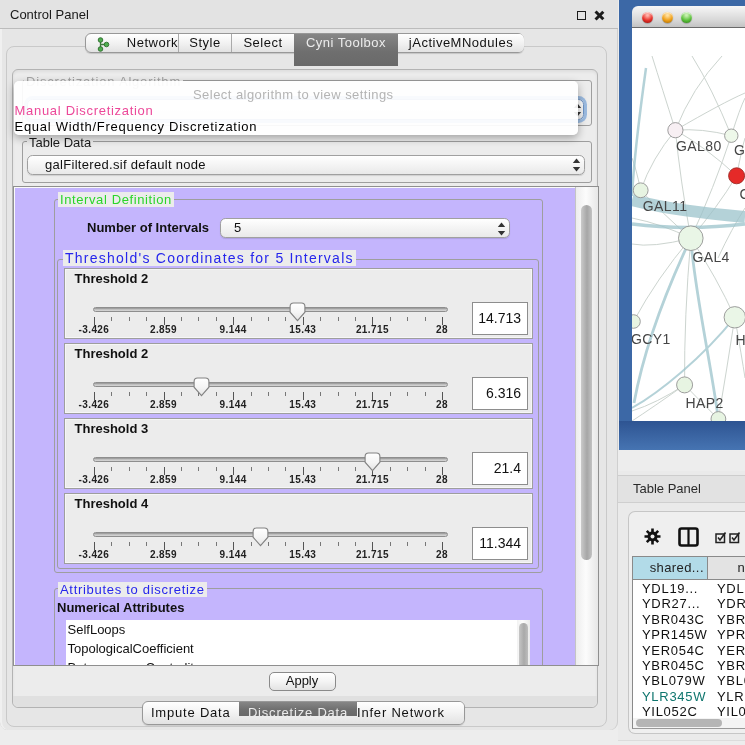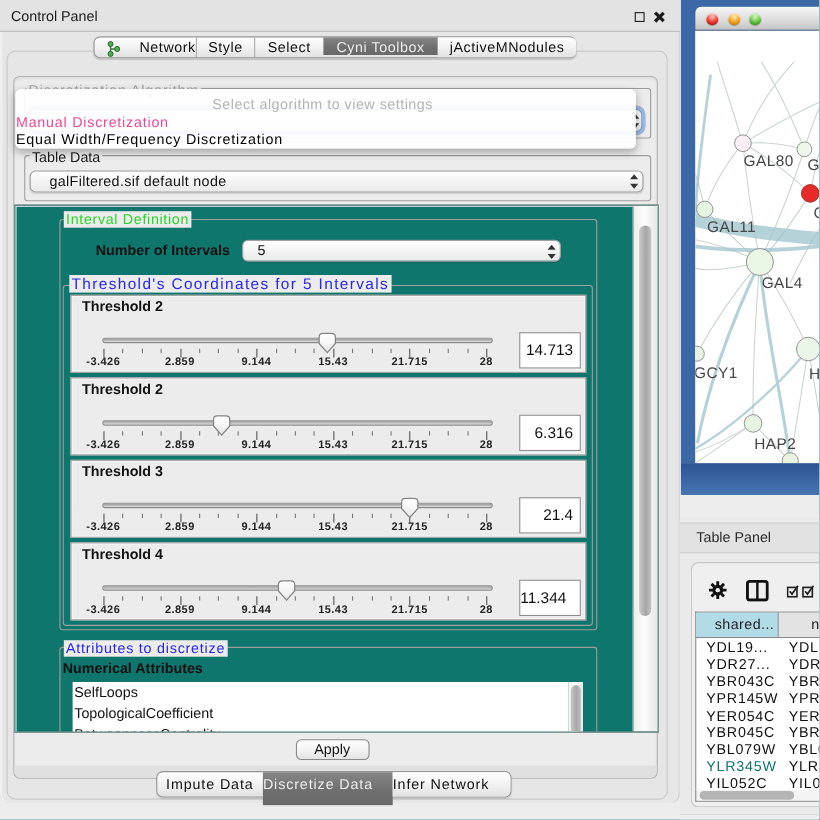--- a/index.html
+++ b/index.html
@@ -35,21 +35,21 @@
         <svg width="9" height="14" style="position:absolute;left:544px;top:2.5px">
           <path d="M4.5,0.5 L8.2,5 L0.8,5 Z" fill="#333"></path>
           <path d="M4.5,13.5 L8.2,9 L0.8,9 Z" fill="#333"></path>
         </svg>
       </div>
       <div style="position:absolute;left:14px;top:81px;width:563.5px;height:54px;background:rgba(255,255,255,0.93);border-radius:5px;box-shadow:0 3px 8px rgba(0,0,0,0.32)">
         <div style="position:absolute;left:179px;top:6px;font-size:13px;letter-spacing:0.45px;color:#b4b4b4">Select algorithm to view settings</div>
         <div style="position:absolute;left:0.5px;top:21.5px;font-size:13px;letter-spacing:0.7px;font-weight:normal;color:#ec4899">Manual Discretization</div>
         <div style="position:absolute;left:0.5px;top:37.5px;font-size:13px;letter-spacing:0.72px;color:#000">Equal Width/Frequency Discretization</div>
       </div>
-      <div style="position:absolute;left:12.5px;top:186px;width:586px;height:480px;border:1px solid #8f8f8f;box-sizing:border-box;background:#0f766e;box-shadow:inset 1px 1px 0 #fafafa;overflow:hidden">
+      <div style="position:absolute;left:12.5px;top:186px;width:586px;height:480px;border:1px solid #8f8f8f;box-sizing:border-box;background:#c4b5fd;box-shadow:inset 1px 1px 0 #fafafa;overflow:hidden">
         <div style="position:absolute;left:-12.5px;top:-186px;width:618px;height:745px">
           <div style="position:absolute;left:52.5px;top:197.5px;width:489px;height:374px;border:1px solid #9e9e9e;border-radius:3px;box-sizing:border-box"></div>
           <div style="position:absolute;left:57px;top:191px;font-size:13px;letter-spacing:0.6px;color:#2ad52a;background:#ececec;padding:0 2px">Interval Definition</div>
           <div style="position:absolute;left:86px;top:218.5px;font-size:13px;font-weight:bold;color:#111">Number of Intervals</div>
           <div style="position:absolute;left:219px;top:217px;width:290px;height:20px;border-radius:5.5px;border:1px solid #a0a0a0;background:linear-gradient(#ffffff,#f5f5f5 45%,#e9e9e9);box-sizing:border-box;box-shadow:0 1px 1px rgba(0,0,0,0.12)">
             <div style="position:absolute;left:13px;top:0;line-height:18px;font-size:13px;color:#111">5</div>
             <svg width="9" height="14" style="position:absolute;left:276px;top:2.5px">
               <path d="M4.5,0.5 L8.2,5 L0.8,5 Z" fill="#333"></path>
               <path d="M4.5,13.5 L8.2,9 L0.8,9 Z" fill="#333"></path>
             </svg>
@@ -223,21 +223,21 @@
                 <defs>
                   <linearGradient id="tg" x1="0" y1="0" x2="0" y2="1">
                     <stop offset="0" stop-color="#ffffff"></stop>
                     <stop offset="0.55" stop-color="#f4f4f4"></stop>
                     <stop offset="1" stop-color="#e3e3e3"></stop>
                   </linearGradient>
                 </defs>
                 <path d="M1.1,4.5 Q1.1,1 4.6,1 L12.4,1 Q15.9,1 15.9,4.5 L15.9,10.2 L8.5,18.6 L1.1,10.2 Z" fill="url(#tg)" stroke="#828282" stroke-width="1.1"></path>
               </svg>
             </div>
-            <div style="position:absolute;left:407.5px;top:33px;width:56px;height:33px;background:#fff;border:1.5px solid #8d8d8d;box-sizing:border-box;font-size:14px;color:#111;line-height:30px;padding-right:6px">11.344</div>
+            <div style="position:absolute;left:407.5px;top:33px;width:56px;height:33px;background:#fff;border:1.5px solid #8d8d8d;box-sizing:border-box;font-size:14px;color:#111;text-align:right;line-height:30px;padding-right:6px">11.344</div>
           </div>
           <div style="position:absolute;left:52.5px;top:587px;width:489px;height:130px;border:1px solid #9e9e9e;border-radius:3px;box-sizing:border-box"></div>
           <div style="position:absolute;left:57px;top:581px;font-size:13px;letter-spacing:0.7px;color:#2626ec;background:#ececec;padding:0 2px">Attributes to discretize</div>
           <div style="position:absolute;left:56px;top:599px;font-size:13px;font-weight:bold;color:#111">Numerical Attributes</div>
           <div style="position:absolute;left:64.5px;top:619px;width:451.5px;height:60px;background:#fff">
             <div style="position:absolute;left:2px;top:1.5px;font-size:13px;color:#111">SelfLoops</div>
             <div style="position:absolute;left:2px;top:20.7px;font-size:13px;color:#111">TopologicalCoefficient</div>
             <div style="position:absolute;left:2px;top:39.9px;font-size:13px;color:#111">BetweennessCentrality</div>
           </div>
           <div style="position:absolute;left:516px;top:619px;width:13px;height:60px;background:linear-gradient(90deg,#f2f2f2,#fdfdfd 40%,#e9e9e9)"></div>
@@ -251,26 +251,26 @@
         <div style="position:absolute;left:0;top:0;width:92px;height:18px;font-size:13px;letter-spacing:0.5px;color:#111;text-align:right;line-height:18px;padding-left:18px;box-sizing:border-box"><svg width="13" height="15" viewBox="0 0 13 15" style="position:absolute;left:11px;top:3px">
             <path d="M3.5,3.5 L3.5,11.5 M3.5,7.5 L9,7.5" stroke="#3f7a3f" stroke-width="1.3" fill="none"></path>
             <circle cx="3.5" cy="3" r="2.3" fill="#4fae4f" stroke="#2c6b2c" stroke-width="0.9"></circle>
             <circle cx="3.5" cy="12" r="2.3" fill="#4fae4f" stroke="#2c6b2c" stroke-width="0.9"></circle>
             <circle cx="9.5" cy="7.5" r="2.3" fill="#4fae4f" stroke="#2c6b2c" stroke-width="0.9"></circle>
           </svg>Network</div>
         <div style="position:absolute;left:92px;top:0;width:1px;height:18px;background:#aaa"></div>
         <div style="position:absolute;left:93px;top:0;width:52px;height:18px;font-size:13px;letter-spacing:0.5px;color:#111;text-align:center;line-height:18px">Style</div>
         <div style="position:absolute;left:145px;top:0;width:1px;height:18px;background:#aaa"></div>
         <div style="position:absolute;left:146px;top:0;width:62px;height:18px;font-size:13px;letter-spacing:0.5px;color:#111;text-align:center;line-height:18px">Select</div>
-        <div style="position:absolute;left:208px;top:0;width:104px;height:16px;font-size:13px;letter-spacing:0.5px;color:#ececec;text-align:center;line-height:18px;background:linear-gradient(#868686,#6f6f6f 55%,#696969)">Cyni Toolbox</div>
+        <div style="position:absolute;left:208px;top:0;width:104px;height:32px;font-size:13px;letter-spacing:0.5px;color:#ececec;text-align:center;line-height:18px;background:linear-gradient(#868686,#6f6f6f 55%,#696969)">Cyni Toolbox</div>
         <div style="position:absolute;left:312px;top:0;width:126px;height:18px;font-size:13px;letter-spacing:0.5px;color:#111;text-align:center;line-height:18px;border-radius:0 5px 5px 0;background:linear-gradient(#ffffff,#f2f2f2 50%,#e2e2e2)">jActiveMNodules</div>
       </div>
       <div style="position:absolute;left:141.5px;top:701px;width:323px;height:24px;border:1px solid #989898;border-radius:6px;background:linear-gradient(#ffffff,#f2f2f2 50%,#e2e2e2);box-sizing:border-box;box-shadow:0 1px 1px rgba(0,0,0,0.12)">
         <div style="position:absolute;left:0;top:0;width:96.5px;height:22px;font-size:13px;letter-spacing:0.8px;color:#111;text-align:center;line-height:22px">Impute Data</div>
-        <div style="position:absolute;left:96.5px;top:0;width:118px;height:30px;font-size:13px;letter-spacing:0.8px;color:#ececec;line-height:22px;background:linear-gradient(#868686,#6f6f6f 55%,#696969)">Discretize Data</div>
+        <div style="position:absolute;left:96.5px;top:0;width:118px;height:14px;font-size:13px;letter-spacing:0.8px;color:#ececec;text-align:center;line-height:22px;background:linear-gradient(#868686,#6f6f6f 55%,#696969)">Discretize Data</div>
         <div style="position:absolute;left:214.5px;top:0;width:107px;height:22px;font-size:13px;letter-spacing:0.8px;color:#111;line-height:22px;border-radius:0 5px 5px 0;background:linear-gradient(#ffffff,#f2f2f2 50%,#e2e2e2)">Infer Network</div>
       </div>
     </div>
 <div style="position:absolute;left:619px;top:0;width:126px;height:450px">
       <div style="position:absolute;left:0;top:0;width:126px;height:421px;background:#3c68a6"></div>
       <div style="position:absolute;left:0;top:421px;width:126px;height:29px;background:linear-gradient(#2e5492,#4674b2)"></div>
       <div style="position:absolute;left:13px;top:6px;width:113px;height:22px;border-radius:6px 0 0 0;background:linear-gradient(#f7f7f7,#d6d6d6 70%,#c3c3c3);border-bottom:1px solid #6a6a6a;box-sizing:border-box">
         <div style="position:absolute;left:10.2px;top:5.5px;width:11px;height:11px;border-radius:50%;background:radial-gradient(circle at 50% 28%,#ffb3ab 8%,#e8322a 55%,#90110c 95%);box-shadow:inset 0 1px 1px rgba(255,255,255,0.7),0 0.5px 1px rgba(0,0,0,0.4)"></div>
         <div style="position:absolute;left:29.5px;top:5.5px;width:11px;height:11px;border-radius:50%;background:radial-gradient(circle at 50% 28%,#ffe0a0 8%,#f0a018 55%,#a36a06 95%);box-shadow:inset 0 1px 1px rgba(255,255,255,0.7),0 0.5px 1px rgba(0,0,0,0.4)"></div>
         <div style="position:absolute;left:48.8px;top:5.5px;width:11px;height:11px;border-radius:50%;background:radial-gradient(circle at 50% 28%,#c8f0b0 8%,#5cc23c 55%,#2f7d18 95%);box-shadow:inset 0 1px 1px rgba(255,255,255,0.7),0 0.5px 1px rgba(0,0,0,0.4)"></div>

